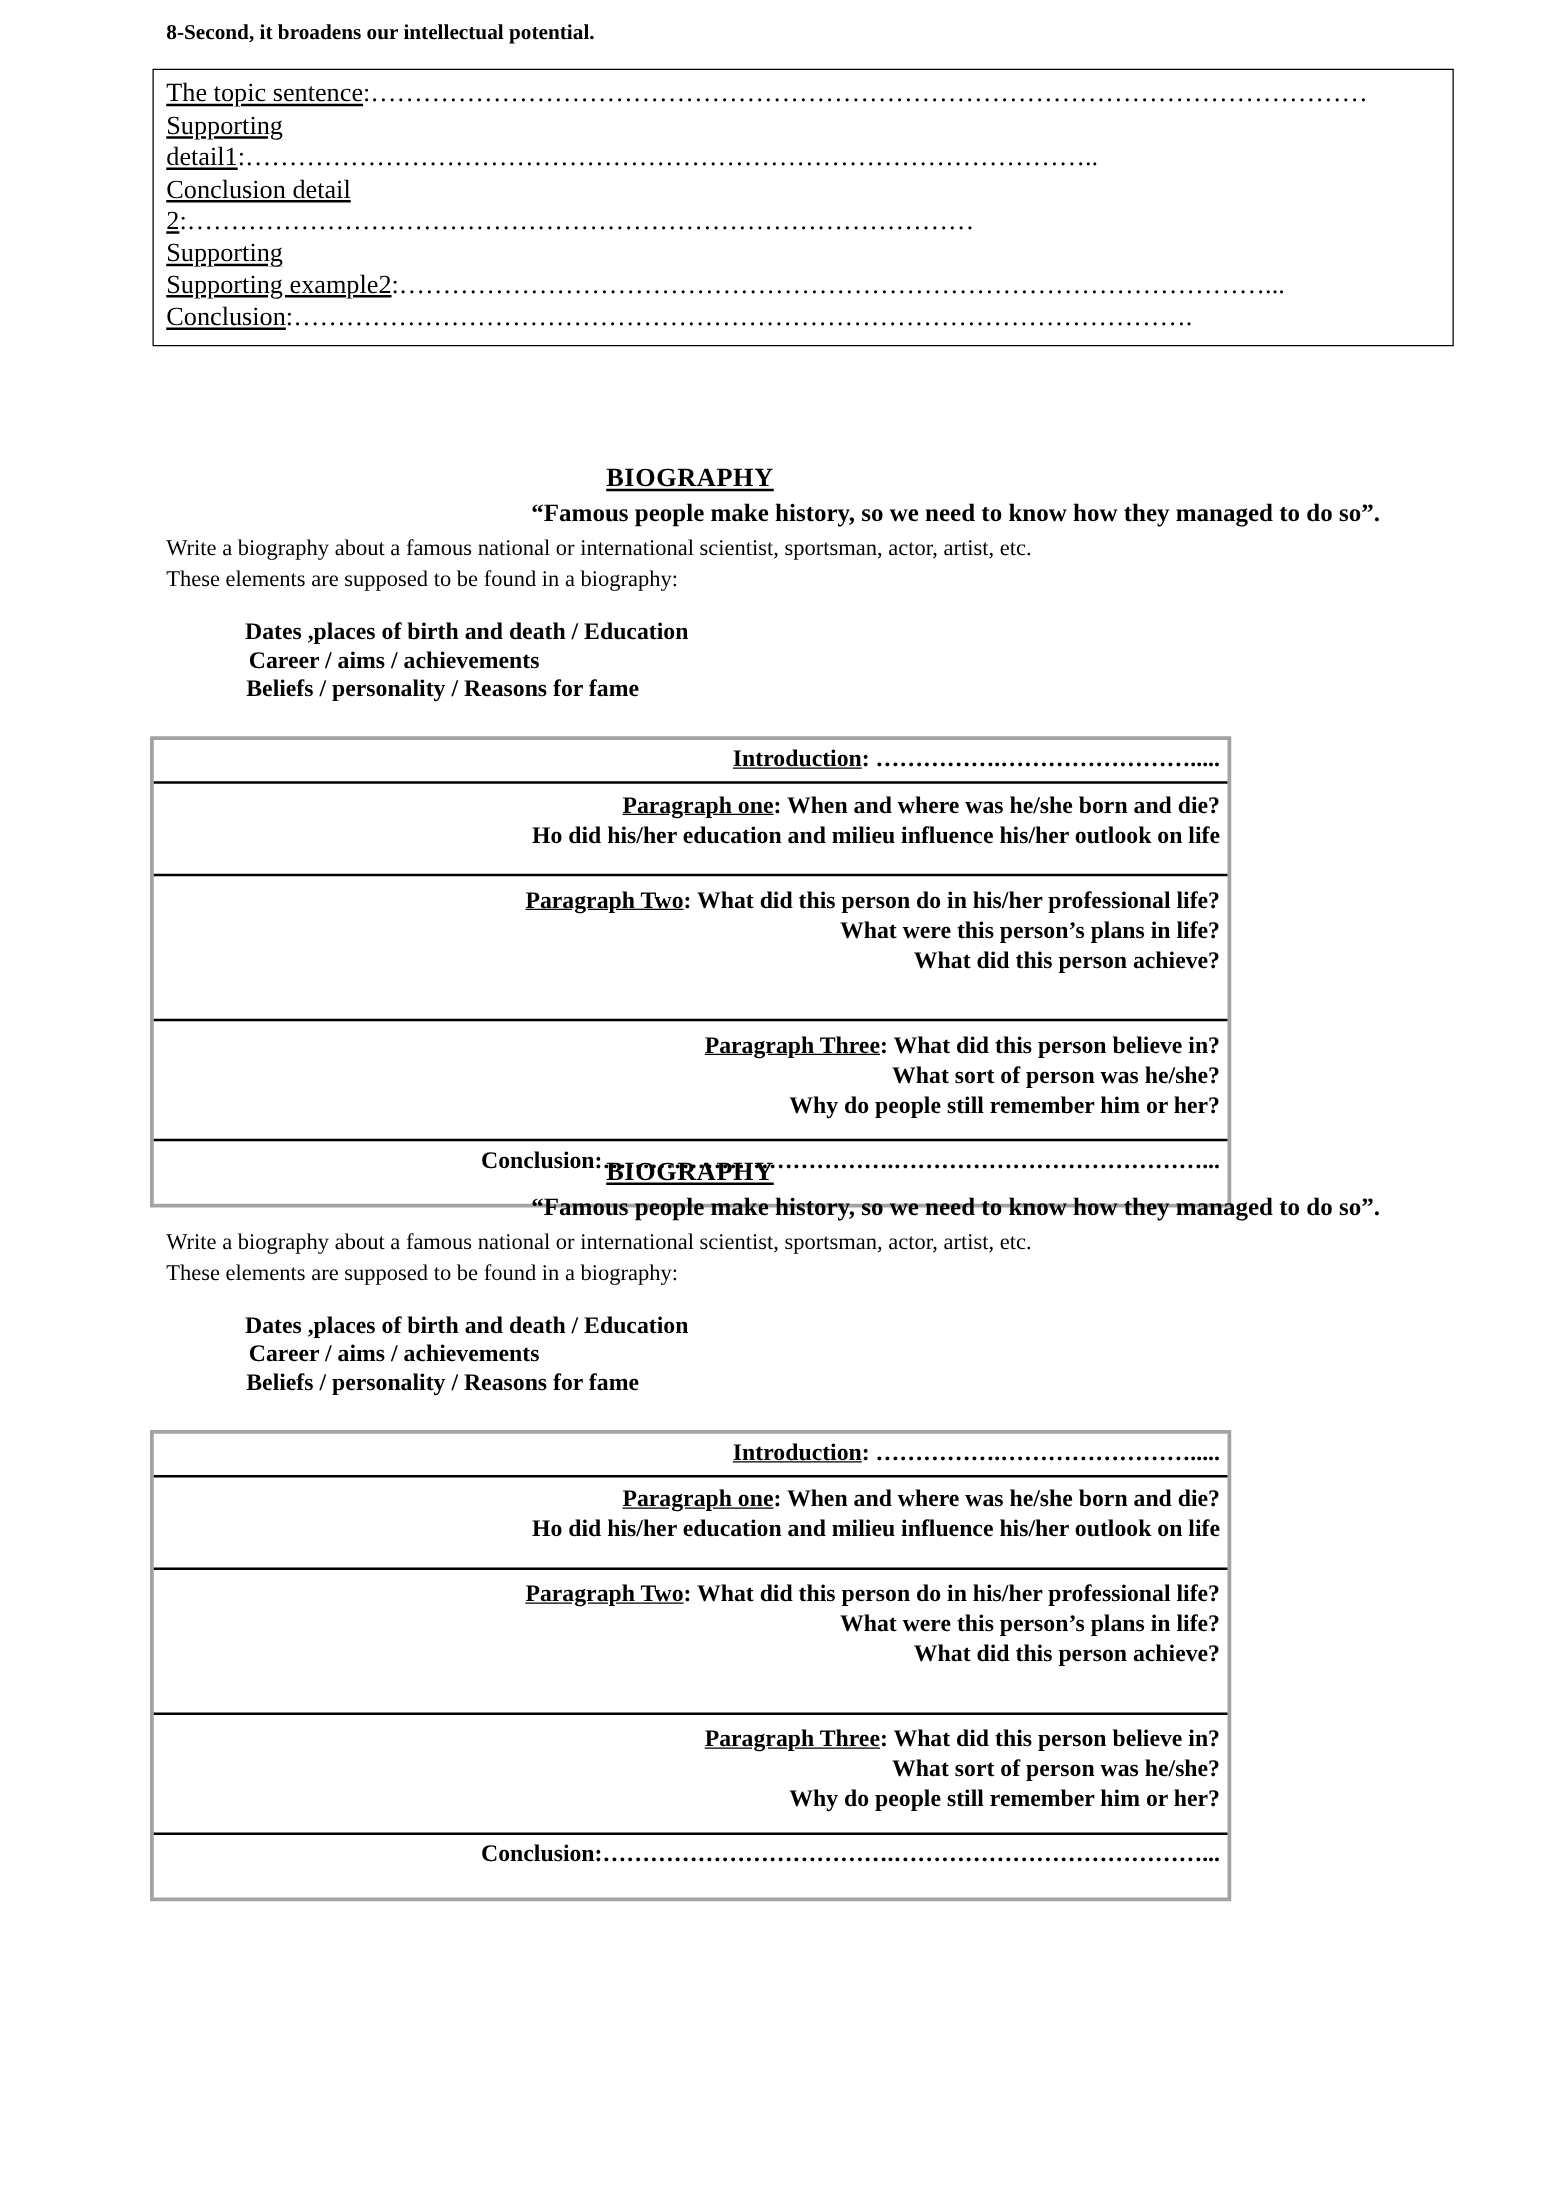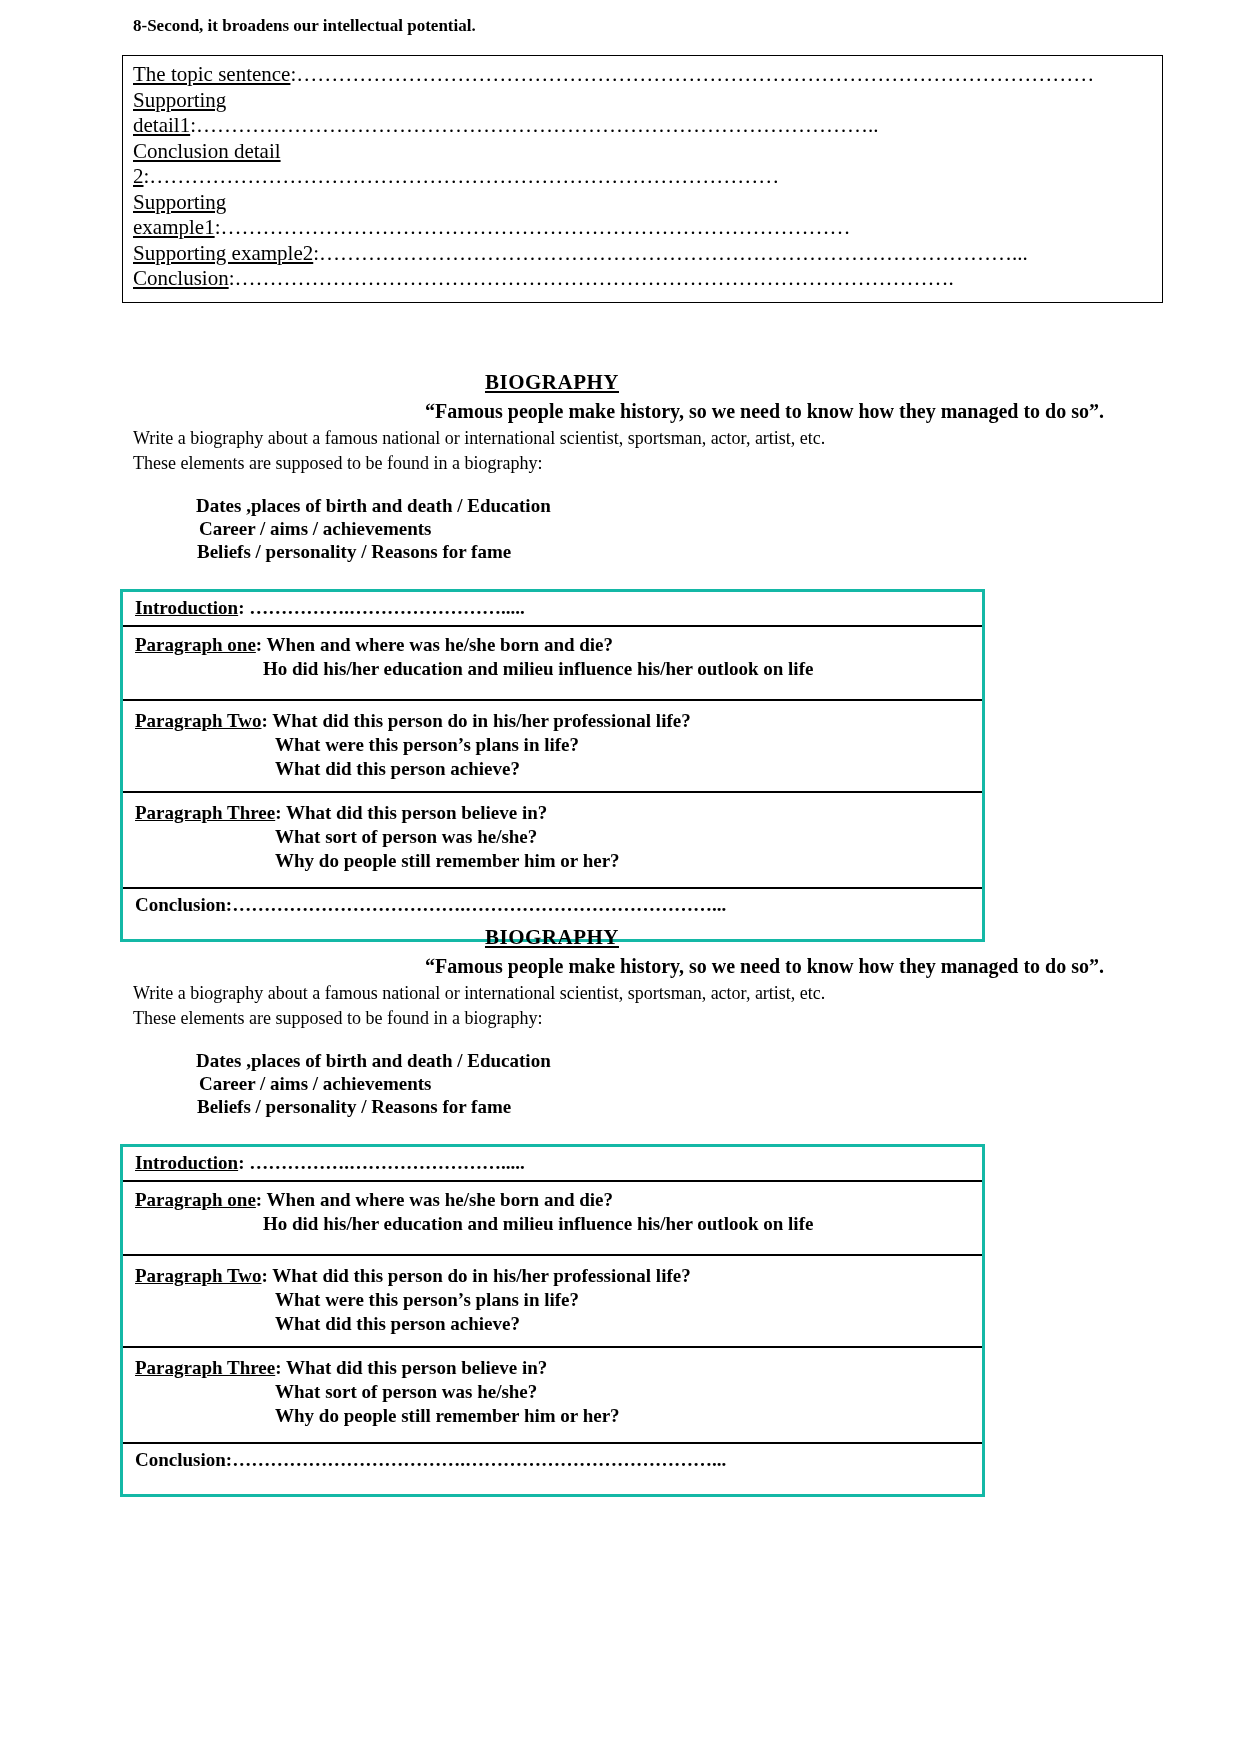--- a/index.html
+++ b/index.html
@@ -90,35 +90,36 @@
     line-height: 23px;
   }
   .elements .el2 { margin-left: 3px; }
   .elements .el3 { margin-left: 1px; }
 
   
   .frame {
     margin-top: 26px;
     margin-left: 120px;
     width: 865px;
-    border: 3px solid #14b8a6;
+    border: 3px solid #a3a3a3;
     box-sizing: border-box;
     background: #fff;
+    text-align: right;
   }
   .frame-row {
     border-bottom: 2px solid #000;
     box-sizing: border-box;
     padding: 4px 6px 6px 12px;
   }
   .frame-row:last-child {
     border-bottom: none;
   }
   .row-intro { padding: 4px 6px 5px 12px; }
   .row-p1 { padding-top: 6px; padding-bottom: 18px; }
-  .row-p2 { padding-top: 8px; padding-bottom: 10px; }
+  .row-p2 { padding-top: 8px; padding-bottom: 34px; }
   .row-p3 { padding-top: 8px; padding-bottom: 14px; }
   .row-conc { padding-top: 4px; padding-bottom: 22px; }
 
   .q-line {
     font-size: 19px;
     font-weight: bold;
     line-height: 24px;
     white-space: nowrap;
   }
   .q-indent1 { padding-left: 128px; }
@@ -145,23 +146,20 @@
       <span class="ul">detail1</span><span>:……………………………………………………………………………………..</span>
     </div>
     <div class="outline-line">
       <span class="ul">Conclusion detail</span>
     </div>
     <div class="outline-line">
       <span class="ul">2</span><span>:………………………………………………………………………………</span>
     </div>
     <div class="outline-line">
       <span class="ul">Supporting</span>
-    </div>
-    <div class="outline-line">
-      <span class="ul">example1</span><span>:………………………………………………………………………………</span>
     </div>
     <div class="outline-line">
       <span class="ul">Supporting example2</span><span>:………………………………………………………………………………………...</span>
     </div>
     <div class="outline-line">
       <span class="ul">Conclusion</span><span>:………………………………………………………………………………………….</span>
     </div>
   </div>
 
   <div class="section" style="top: 370px;">

